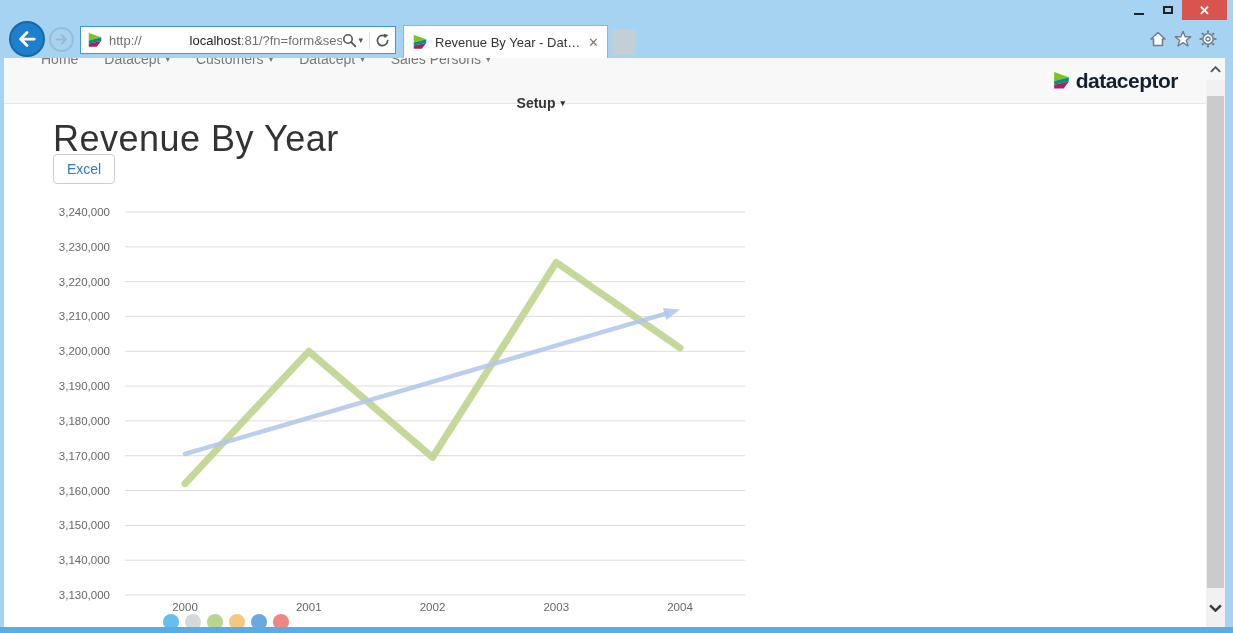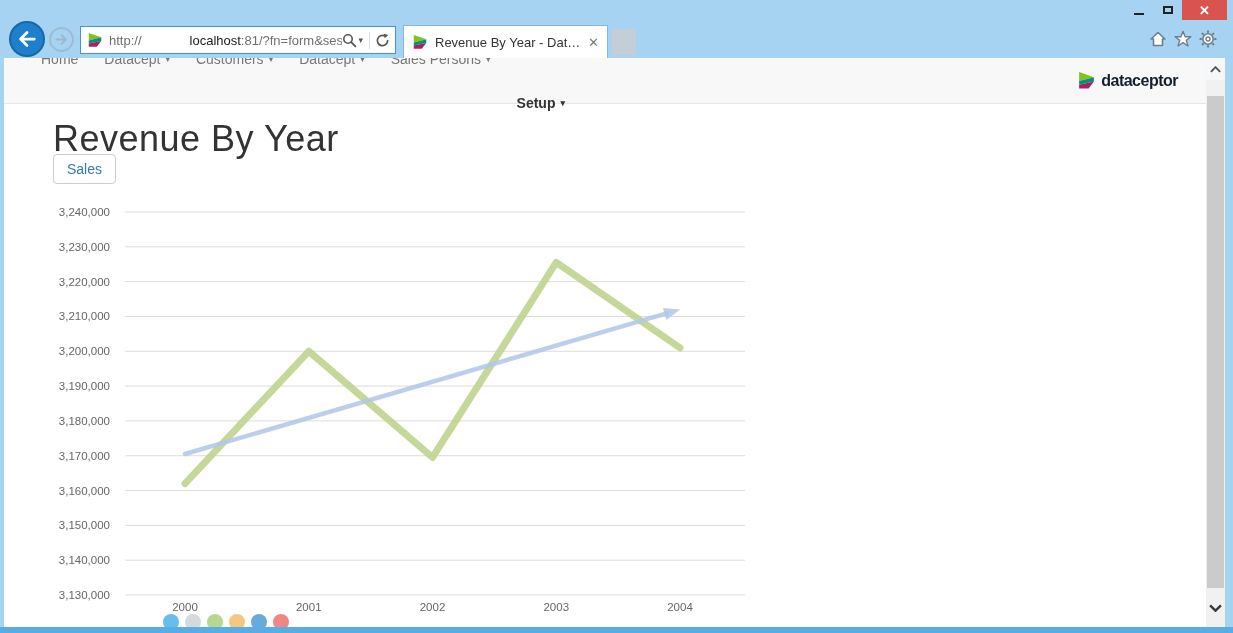--- a/index.html
+++ b/index.html
@@ -25,21 +25,21 @@
   .winbtn.max span{display:block;width:10px;height:8px;border:2px solid #222;box-sizing:border-box;background:transparent;}
   .winbtn.close{width:45px;background:#d9534f;color:#fff;font-size:13px;font-weight:bold;}
   .chrome-icons{position:absolute;top:29px;right:16px;display:flex;gap:6px;}
   .chrome-icons .ci{width:19px;height:19px;display:flex;align-items:center;justify-content:center;cursor:pointer;}
   
   .content-wrap{position:absolute;top:58px;left:4px;right:27px;bottom:6px;background:#fff;overflow:hidden;}
   .navbar{position:relative;height:45px;background:#f8f8f8;border-bottom:1px solid #e7e7e7;display:flex;align-items:center;padding-left:24px;font-size:14px;color:#777;}
   .nav-item{padding:0 13px;height:45px;display:flex;align-items:center;cursor:pointer;white-space:nowrap;}
   .nav-item.bold{color:#333;font-weight:bold;margin-top:44px;}
   .nav-item .caret{font-size:9px;margin-left:5px;}
-  .brand{position:absolute;right:28px;top:0;height:45px;display:flex;align-items:center;gap:5px;font-size:16px;font-weight:bold;color:#15202e;letter-spacing:-.5px;cursor:pointer;}
+  .brand{position:absolute;right:28px;top:0;height:45px;display:flex;align-items:center;gap:5px;font-size:21px;font-weight:bold;color:#15202e;letter-spacing:-.5px;cursor:pointer;}
   h1.page-title{position:absolute;left:49px;top:60px;margin:0;font-size:36px;font-weight:400;color:#333;letter-spacing:.5px;}
   .excel-btn{position:absolute;left:49px;top:96px;background:#fff;border:1px solid #ccc;border-radius:4px;color:#337ab7;font-size:14px;font-family:"Liberation Sans",sans-serif;padding:6px 13px;cursor:pointer;}
   #chart-svg{position:absolute;left:36px;top:137px;z-index:1;}
   
   .wm-text{position:absolute;left:46px;top:514px;z-index:5;display:flex;align-items:baseline;color:rgba(110,175,230,.62);pointer-events:none;}
   .wm-main{font-size:44px;font-weight:bold;font-style:italic;letter-spacing:-2px;line-height:1;}
   .wm-suffix{font-size:25px;font-weight:bold;font-style:italic;letter-spacing:-1px;color:rgba(90,160,225,.72);}
   .wm-dots{position:absolute;left:0;top:556px;z-index:6;pointer-events:none;}
   .wm-dot{position:absolute;width:16px;height:16px;border-radius:50%;opacity:.9;}
   .bottombar{position:absolute;left:0;right:0;bottom:0;height:6px;z-index:40;}
@@ -160,21 +160,21 @@
         <svg width="19" height="19" viewBox="0 0 18 18">
           <polygon points="2,1 16,6 2,9.5" fill="#7fc31c"></polygon>
           <polygon points="2,9.5 16,6 16,10 2,13" fill="#00927f"></polygon>
           <polygon points="2,13 16,10 11,16.5 2,16.5" fill="#a91f65"></polygon>
         </svg>
         <span>dataceptor</span>
       </div>
     </div>
 
     <h1 class="page-title">Revenue By Year</h1>
-    <button class="excel-btn">Sales</button>
+    <button class="excel-btn">Excel</button>
 
     <svg id="chart-svg" width="720" height="420" viewBox="0 0 720 420">
         <line x1="85" y1="17" x2="705" y2="17" stroke="#dcdcdc" stroke-width="1"></line>
         <text x="70" y="21" text-anchor="end" font-size="11.5" fill="#666666">3,240,000</text>
         <line x1="85" y1="51.81818181818182" x2="705" y2="51.81818181818182" stroke="#dcdcdc" stroke-width="1"></line>
         <text x="70" y="55.81818181818182" text-anchor="end" font-size="11.5" fill="#666666">3,230,000</text>
         <line x1="85" y1="86.63636363636364" x2="705" y2="86.63636363636364" stroke="#dcdcdc" stroke-width="1"></line>
         <text x="70" y="90.63636363636364" text-anchor="end" font-size="11.5" fill="#666666">3,220,000</text>
         <line x1="85" y1="121.45454545454545" x2="705" y2="121.45454545454545" stroke="#dcdcdc" stroke-width="1"></line>
         <text x="70" y="125.45454545454545" text-anchor="end" font-size="11.5" fill="#666666">3,210,000</text>

